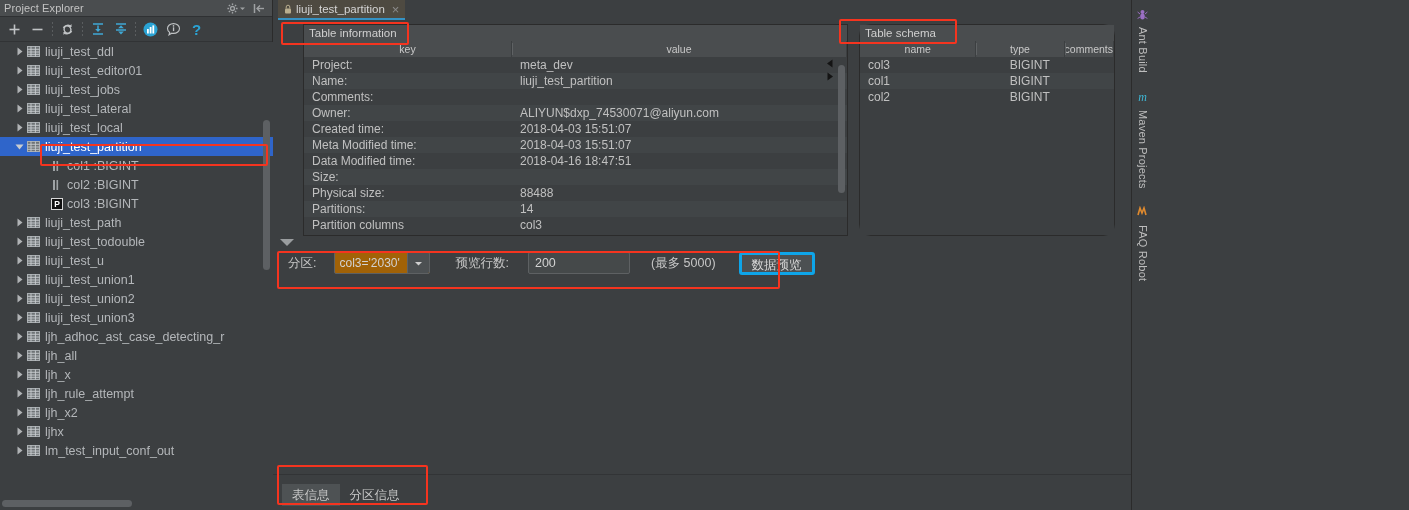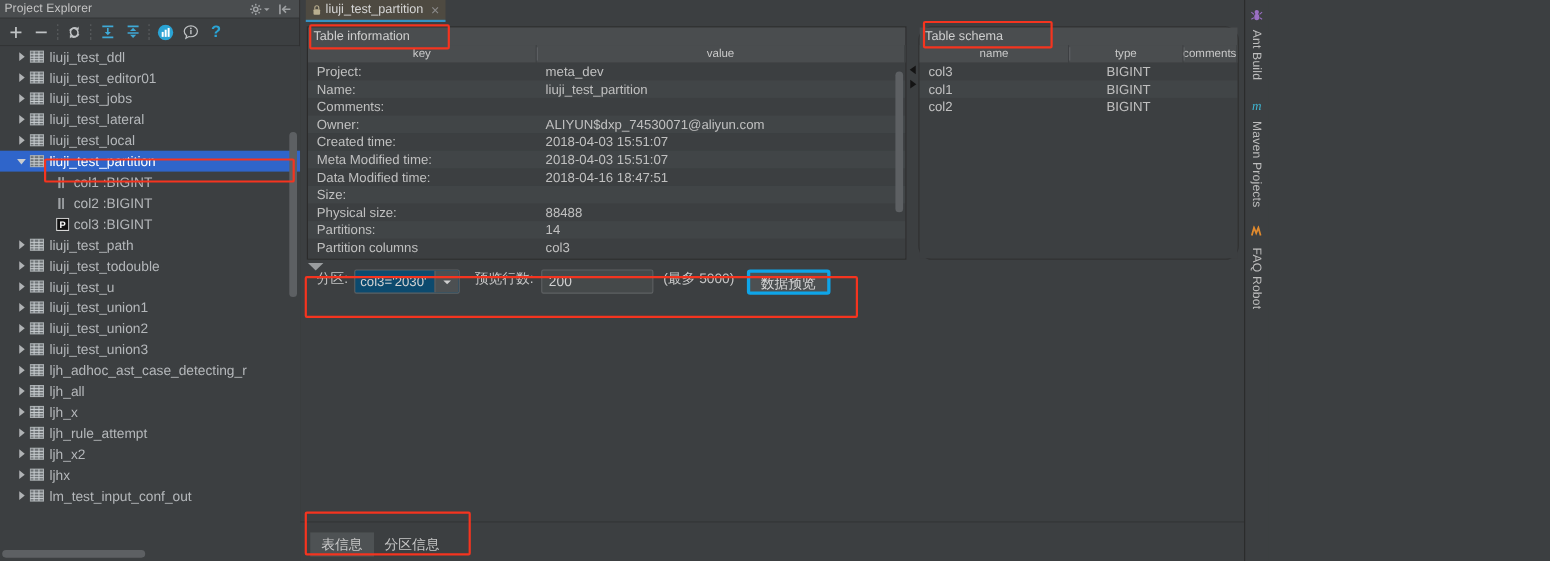--- a/index.html
+++ b/index.html
@@ -91,24 +91,24 @@
   .main {
     position: absolute; left: 273px; top: 20px; right: 22px; bottom: 0;
     background: #3c3f41;
   }
 
   
   .split-top { position: absolute; left: 0; top: 0; right: 0; height: 218px; }
 
   .tbl-panel {
     position: absolute; top: 4px; bottom: 2px;
-    background: #3c3f41; border: 1px solid #2b2b2b;
+    background: #3c3f41; border: 1px solid #2b2b2b; margin-left: 24px;
   }
   #info-panel { left: 6px; width: 545px; }
-  #schema-panel { left: 562px; right: 5px; border-radius: 12px; }
+  #schema-panel { left: 562px; right: 16px; border-radius: 12px; }
 
   .panel-hdr-row {
     position: absolute; left: 0; top: 0; right: 0; height: 16px;
     background: #4a4d4f; display: flex;
   }
   .panel-hdr-label {
     font-size: 11.5px; color: #cfcfcf; padding-left: 5px; line-height: 16px;
   }
   .colhdr {
     height: 16px; background: #4a4d4f; display: flex; align-items: center; justify-content: center;
@@ -143,26 +143,26 @@
   }
 
   .split-handle {
     position: absolute; top: 30px; width: 8px; height: 40px;
     display: flex; flex-direction: column; align-items: center; justify-content: center; gap: 4px;
   }
 
   
   .part-bar {
     position: absolute; left: 6px; top: 225px; height: 36px; right: 5px;
-    display: flex; align-items: flex-start; gap: 0px; padding-left: 9px;
+    display: flex; align-items: center; gap: 12px; padding-left: 9px;
   }
   .pb-label { font-size: 12.5px; color: #c6c6c6; white-space: nowrap; }
   .combo {
     display: flex; height: 22px; margin-left: 6px;
-    border: 1px solid #5e6163; background: #0c4a6e; border-radius: 2px; overflow: hidden;
+    border: 1px solid #5e6163; background: #a16207; border-radius: 2px; overflow: hidden;
   }
   .combo-text {
     width: 72px; font-size: 12px; color: #d2d2d2; line-height: 20px; padding-left: 4px;
     white-space: nowrap; overflow: hidden;
   }
   .combo-arrow {
     width: 22px; border-left: 1px solid #5e6163; background: #4c5052;
     display: flex; align-items: center; justify-content: center;
   }
   .num-input {

